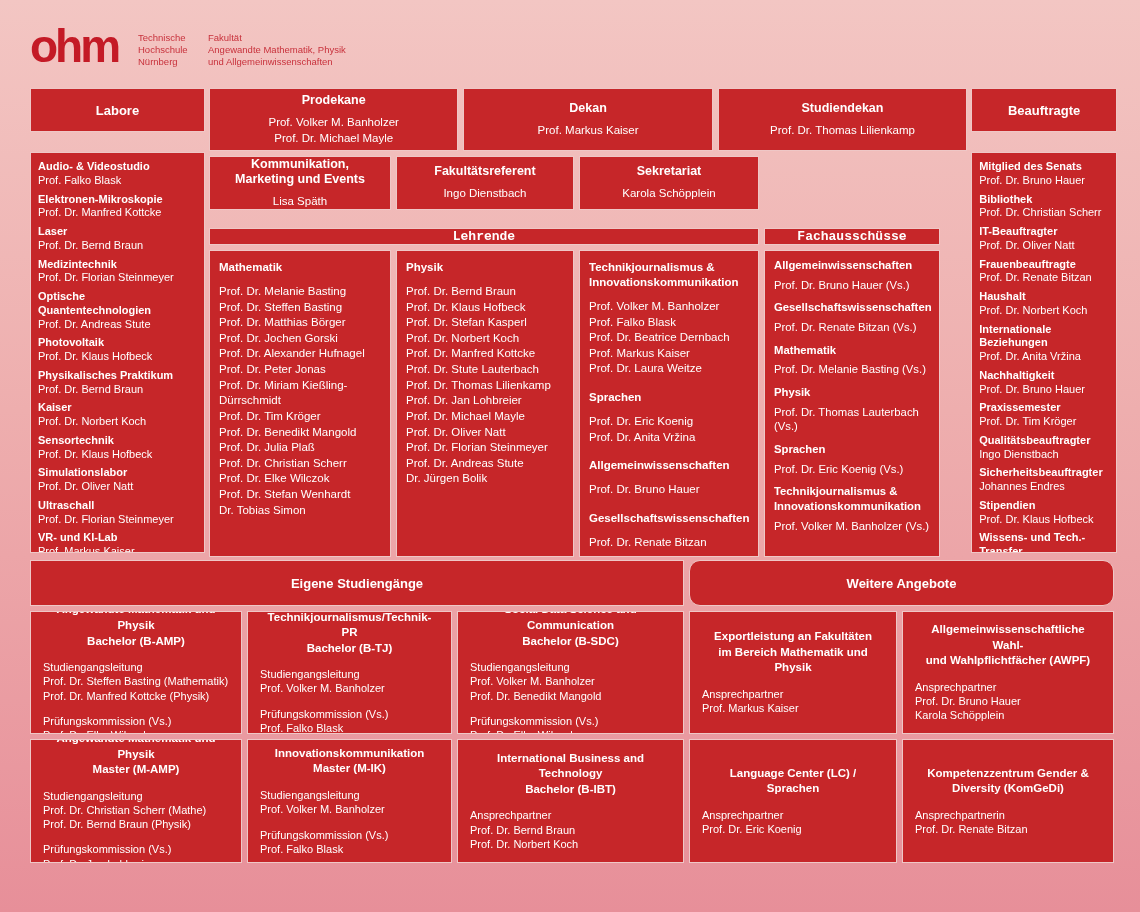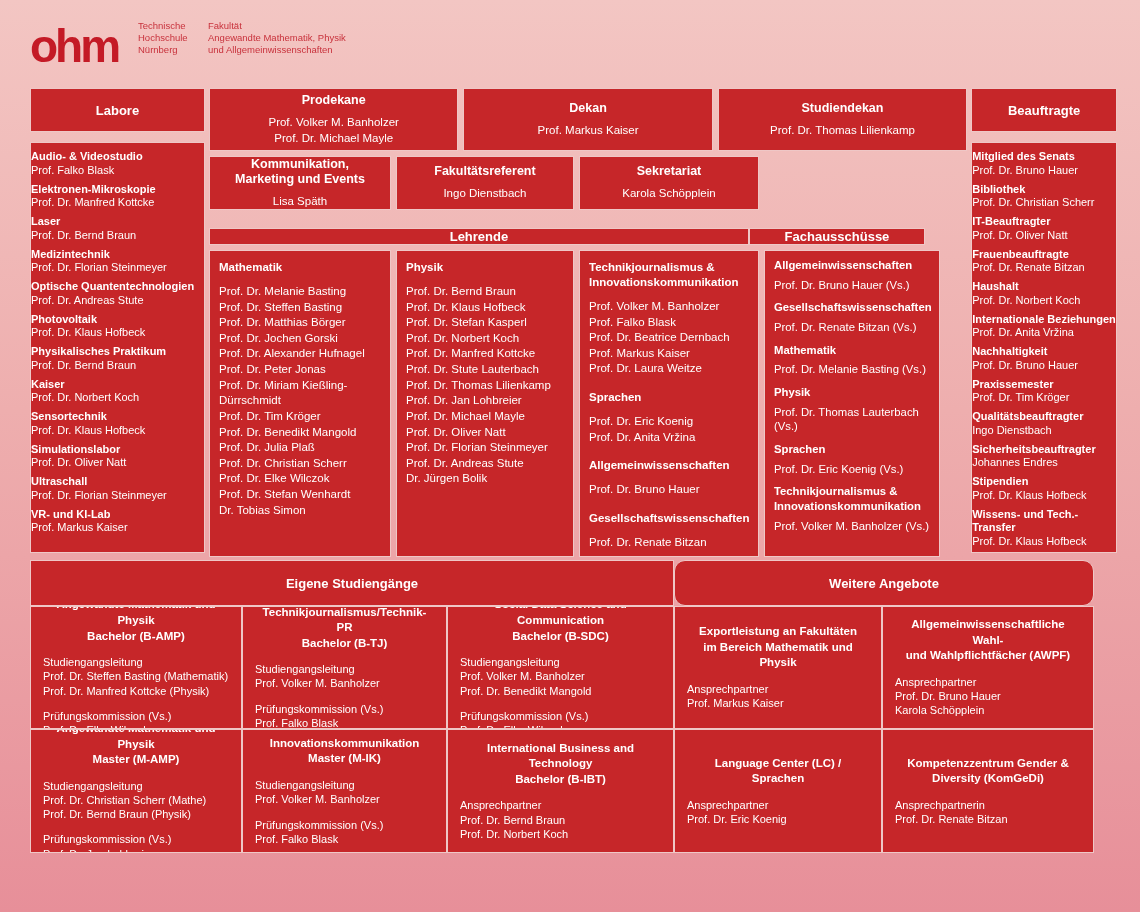--- a/index.html
+++ b/index.html
@@ -9,44 +9,44 @@
     background: linear-gradient(180deg, #f3c6c3 0%, #eeaeae 45%, #e78f99 100%);
     font-family: "Liberation Sans", sans-serif;
     color:#fff;
     overflow:hidden;
   }
   .page { width:1140px; height:912px; padding:20px 23px 0 30px; }
 
   
   .logo-row { display:flex; align-items:flex-start; height:68px; color:#c41a26; }
   .ohm-word { font-size:46px; font-weight:800; letter-spacing:-3px; line-height:0.9; margin-top:6px; width:108px; }
-  .logo-text { font-size:9.5px; line-height:1.25; white-space:pre-line; color:#c8323c; }
+  .logo-text { font-size:9.5px; line-height:1.25; white-space:pre-line; margin-top:12px; color:#c8323c; }
   .logo-inst { width:70px; margin-right:0px; }
   .logo-fac  { margin-left:0px; }
 
   
   .box { background:#c62629; border:1px solid #efc7c6; color:#fff; overflow:hidden; }
 
   
   .top-area { display:flex; gap:4px; margin-top:0; height:465px; }
   .side-col { width:204px; display:flex; flex-direction:column; }
   .side-col.right { width:170px; }
   .center-col { width:884px; display:flex; flex-direction:column; }
 
   .col-header { height:44px; display:flex; align-items:center; justify-content:center;
                 font-weight:700; font-size:13px; flex:0 0 auto; }
-  .side-body { flex:1 1 auto; margin-top:10px; padding:7px 0; }
+  .side-body { flex:1 1 auto; margin-top:20px; padding:7px 7px; }
 
   .pair { margin-bottom:5px; font-size:11px; line-height:1.25; }
   .pair .pl { font-weight:700; white-space:pre-line; }
   .pair .pn { font-weight:400; }
 
   .lead-row { display:grid; grid-template-columns:repeat(3,1fr); gap:5px; height:78px; }
   .staff-row { display:grid; grid-template-columns:182px 178px 180px 176px; gap:5px; height:54px; margin-top:5px; }
-  .hdr-row { display:grid; grid-template-columns:182px 178px 180px 176px; height:48px; margin-top:18px; }
+  .hdr-row { display:grid; grid-template-columns:182px 178px 180px 176px; gap:5px; height:48px; margin-top:18px;font-family:Liberation Mono, monospace; }
   .hdr-lehrende { grid-column:1/4; display:flex; align-items:center; justify-content:center; font-weight:700; font-size:13px; }
   .hdr-fach { grid-column:4/5; display:flex; align-items:center; justify-content:center; font-weight:700; font-size:13px; }
   .list-row { display:grid; grid-template-columns:182px 178px 180px 176px; gap:5px; margin-top:5px; flex:1 1 auto;border-radius:31px; }
 
   .tbox { display:flex; flex-direction:column; align-items:center; justify-content:center;
           text-align:center; padding:4px 6px; }
   .tbox .bt { font-weight:700; font-size:12.5px; line-height:1.2; margin-bottom:7px; white-space:pre-line; }
   .tbox .bn { font-weight:400; font-size:11.5px; line-height:1.35; }
 
   .lcol { padding:6px 9px; }
@@ -55,21 +55,21 @@
   .gn { font-weight:400; font-size:11.5px; line-height:1.36; }
 
   .fcol { padding:4px 9px; }
   .fh { font-weight:700; font-size:11.3px; line-height:1.3; margin-top:8px; white-space:pre-line; }
   .fh:first-child { margin-top:3px; }
   .fn { font-weight:400; font-size:11.3px; line-height:1.3; margin-top:5px; }
 
   
   .bottom-grid { display:grid; margin-top:7px;
                  grid-template-columns:212px 205px 227px 208px 212px;
-                 grid-template-rows:46px 123px 124px; }
+                 grid-template-rows:46px 123px 124px; gap:5px; }
   .sec-hdr { display:flex; align-items:center; justify-content:center; font-weight:700; font-size:13px; }
   .sec-eigene { grid-column:1/4; }
   .sec-weitere { grid-column:4/6;border-radius:11px; }
 
   .pbox { display:flex; flex-direction:column; justify-content:center; padding:8px 12px; }
   .pt { font-weight:700; font-size:11.5px; line-height:1.35; text-align:center; white-space:pre-line; }
   .blk { font-size:11px; line-height:1.3; text-align:left; margin-top:11px; }
   .blk .role { font-weight:400; }
   .blk .nm { font-weight:400; }
 </style>

